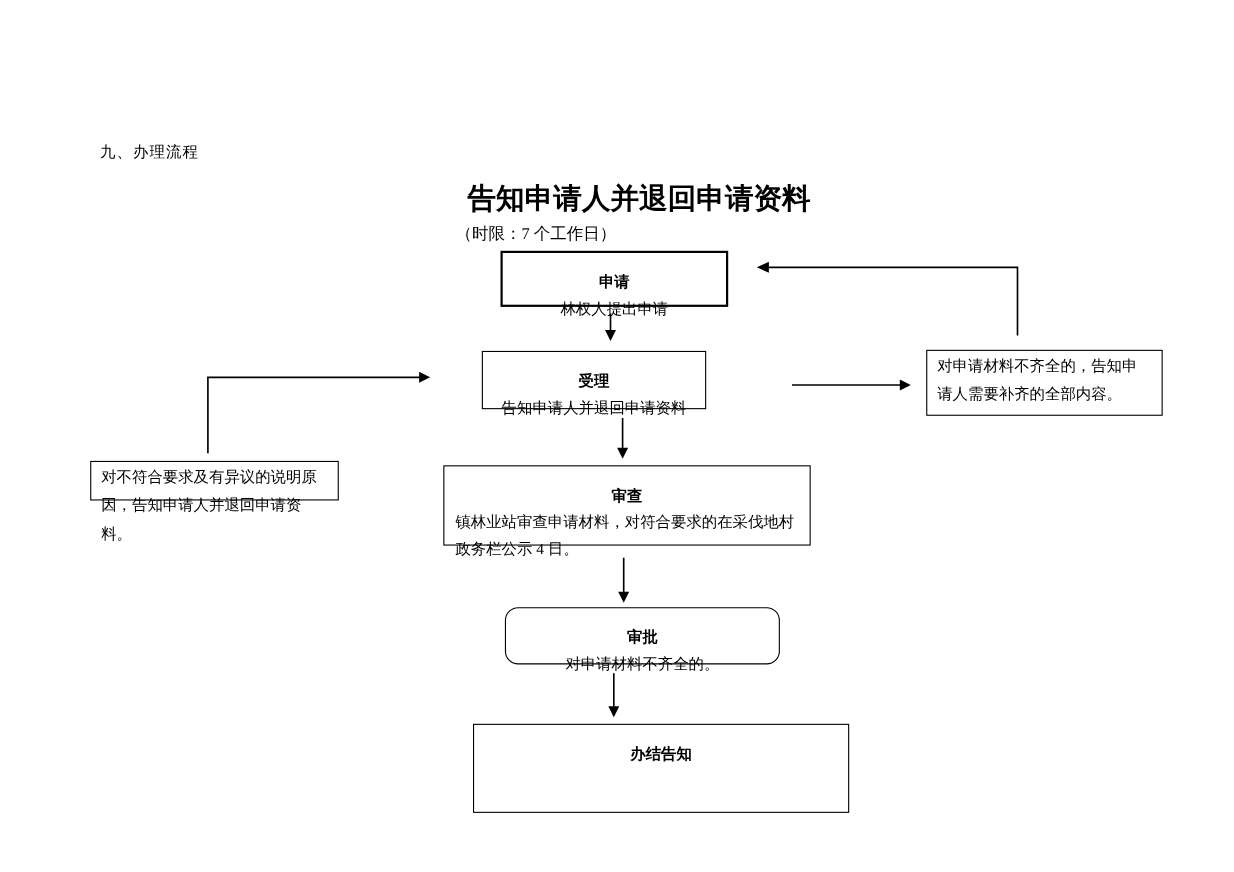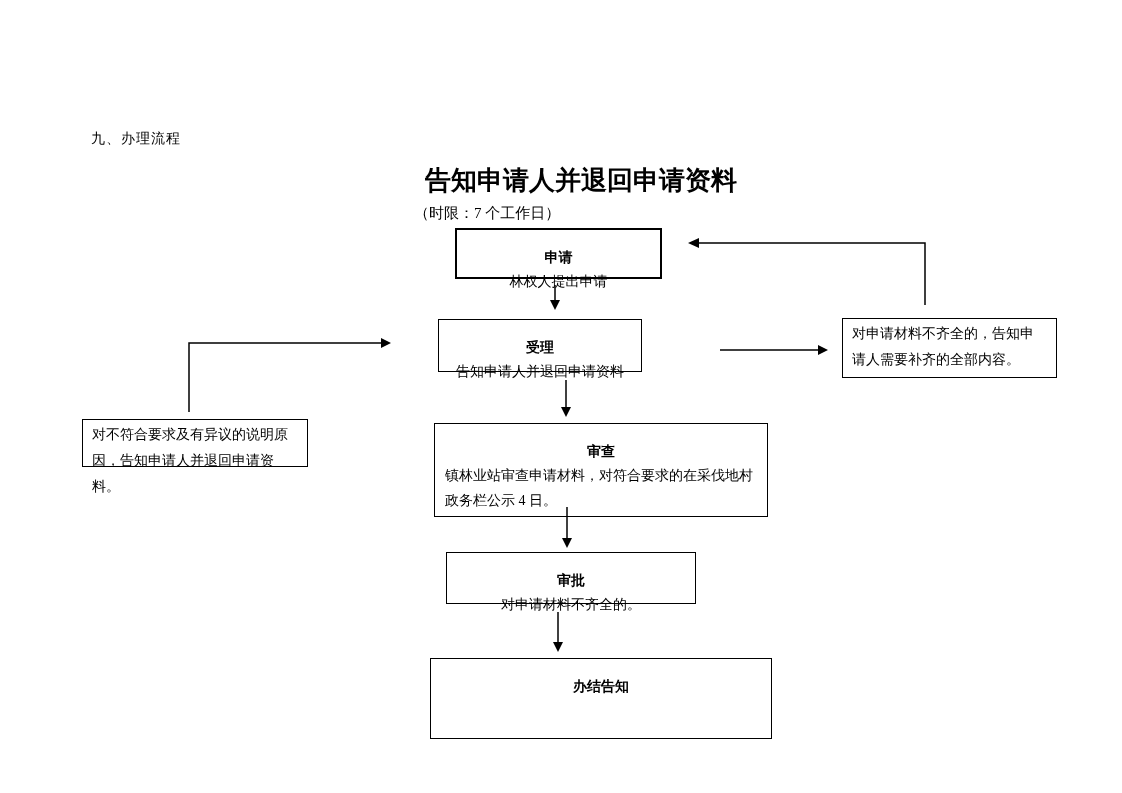--- a/index.html
+++ b/index.html
@@ -105,37 +105,37 @@
   <div class="node" style="left:455px; top:228px; width:207px; height:51px; border-width:2px;">
     <div class="node-title">申请</div>
     <div class="node-body body-center">林权人提出申请</div>
   </div>
 
   <div class="node" style="left:438px; top:319px; width:204px; height:53px;">
     <div class="node-title">受理</div>
     <div class="node-body body-center">告知申请人并退回申请资料</div>
   </div>
 
-  <div class="node" style="left:403px; top:423px; width:334px; height:94px;margin-left:31px;">
+  <div class="node" style="left:403px; top:423px; width:334px; height:73px;">
     <div class="node-title">审查</div>
     <div class="node-body body-left">镇林业站审查申请材料，对符合要求的在采伐地村政务栏公示 4 日。</div>
   </div>
 
-  <div class="node" style="left:446px; top:552px; width:250px; height:52px;">
+  <div class="node" style="left:459px; top:552px; width:250px; height:52px;border-radius:12px;">
     <div class="node-title">审批</div>
     <div class="node-body body-center">对申请材料不齐全的。</div>
   </div>
 
   <div class="node" style="left:430px; top:658px; width:342px; height:81px;">
     <div class="node-title">办结告知</div>
   </div>
 
   <div class="note" style="left:842px; top:318px; width:215px; height:60px;">对申请材料不齐全的，告知申请人需要补齐的全部内容。</div>
 
-  <div class="note" style="left:82px; top:419px; width:226px; height:48px;">对不符合要求及有异议的说明原因，告知申请人并退回申请资料。</div>
+  <div class="note" style="left:82px; top:419px; width:226px; height:36px;">对不符合要求及有异议的说明原因，告知申请人并退回申请资料。</div>
 
   <svg id="connector-layer" width="1122" height="793" viewBox="0 0 1122 793" aria-hidden="true">
 
     <g>
       <line x1="555" y1="285" x2="555" y2="301"></line>
       <polygon points="550,300 560,300 555,310"></polygon>
     </g>
 
     <g>
       <line x1="566" y1="380" x2="566" y2="408"></line>

